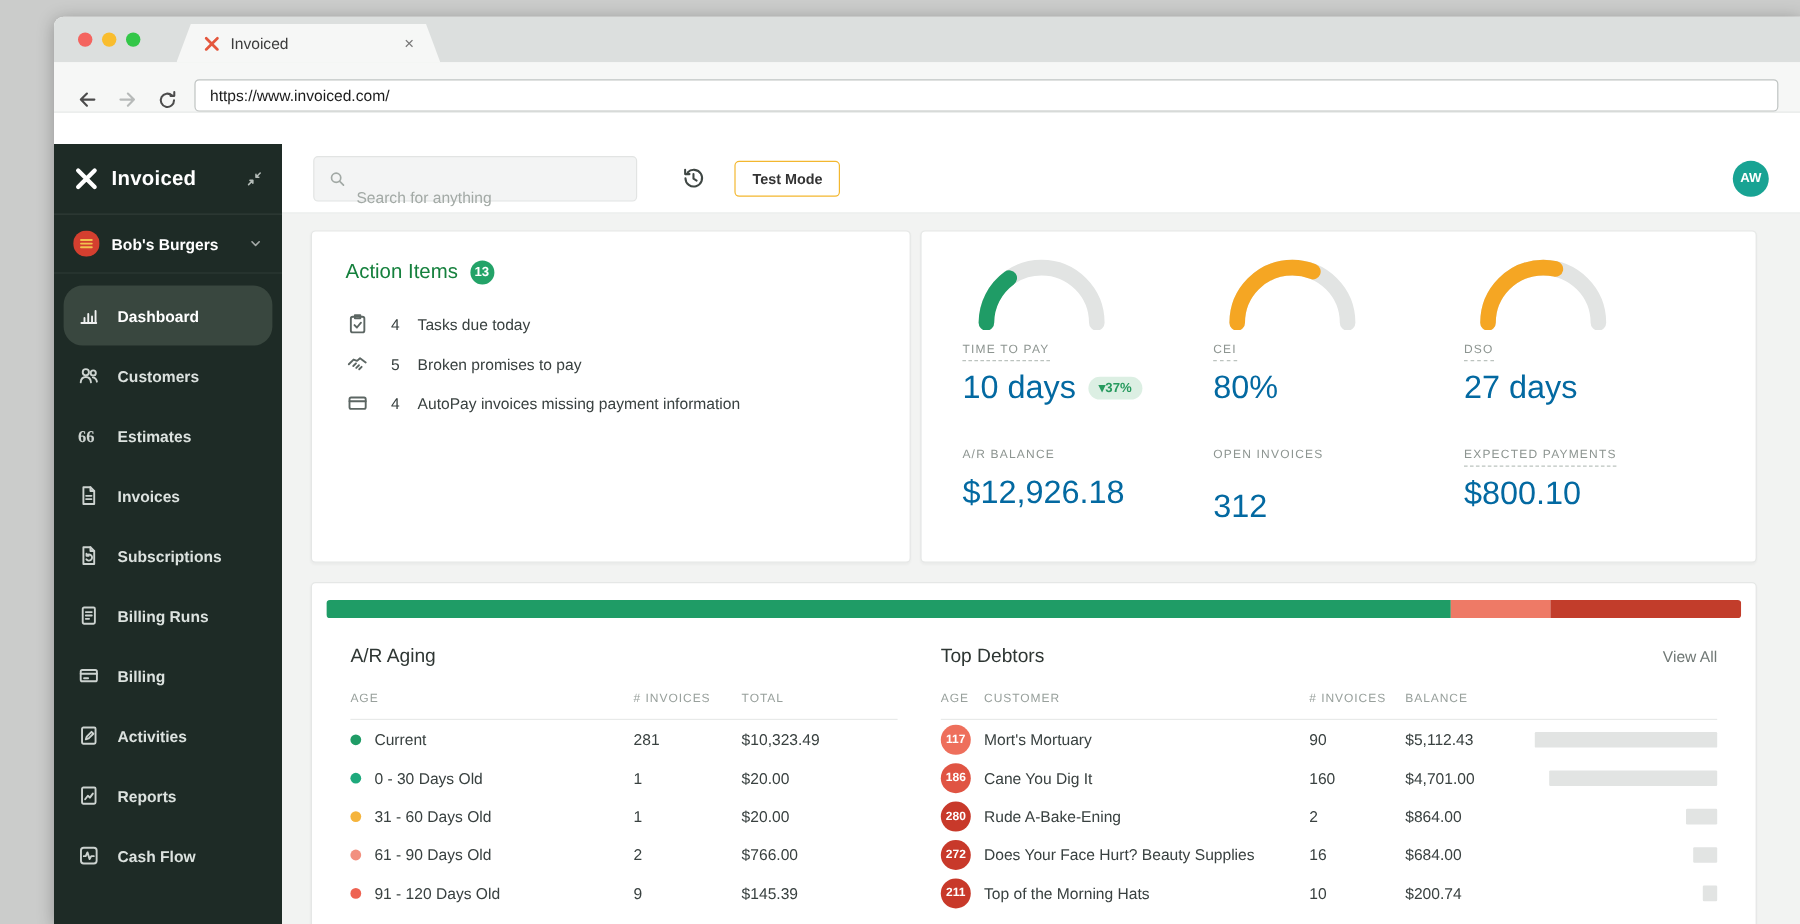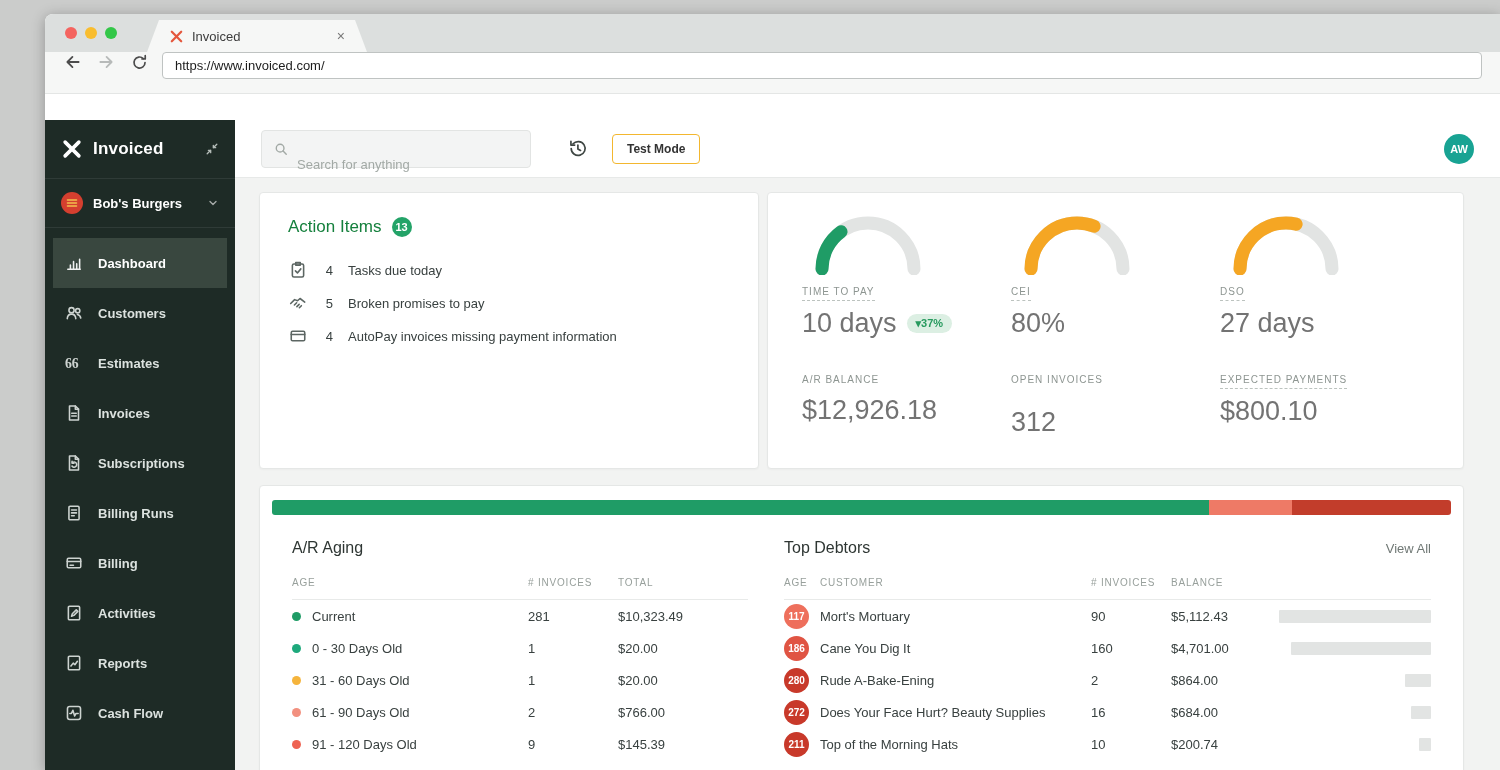--- a/index.html
+++ b/index.html
@@ -22,21 +22,21 @@
   .traffic { display:flex; gap:8px; margin-bottom:13px; margin-right:30px; }
   .light { width:12px; height:12px; border-radius:50%; display:inline-block; cursor:pointer; }
   .light.red{ background:#f4645f; } .light.yellow{ background:#f9bd2e; } .light.green{ background:#33c748; }
   .tab {
     height:32px; width:220px; background:#f6f7f6;
     clip-path:polygon(12px 0, calc(100% - 12px) 0, 100% 100%, 0 100%);
     display:flex; align-items:center; gap:8px; padding:0 22px; cursor:pointer;
   }
   .tab-title { font-size:13px; color:#3c3c3c; white-space:nowrap; }
   .tab-close { margin-left:auto; font-size:14px; color:#777; cursor:pointer; }
-  .toolbar { height:42px; background:#f6f7f6; border-bottom:1px solid #e4e6e5; display:flex; align-items:flex-start; gap:13px; padding:0 18px; flex:none; }
+  .toolbar { height:42px; background:#f6f7f6; border-bottom:1px solid #e4e6e5; display:flex; align-items:flex-end; gap:13px; padding:0 18px; flex:none; }
   .navbtn { width:20px; height:20px; display:flex; align-items:center; justify-content:center; color:#4c4c4c; cursor:pointer; }
   .navbtn.disabled { color:#b7bab9; }
   .urlbar {
     flex:1; height:27px; background:#fff; border:1px solid #bfc3c2; border-radius:4px;
     display:flex; align-items:center; padding:0 12px; font-size:13px; color:#1c1c1c; cursor:text;
   }
   .substrip { height:26px; background:#ffffff; flex:none; }
   
   .app { flex:1; display:flex; min-height:0; background:#f2f3f2; }
   .sidebar { width:190px; flex:none; background:#1e2b26; color:#e6ebe8; display:flex; flex-direction:column; }
@@ -45,21 +45,21 @@
   .collapse-btn { margin-left:auto; opacity:.85; cursor:pointer; display:flex; }
   .side-org {
     height:50px; display:flex; align-items:center; gap:10px; padding:16px 16px; flex:none; cursor:pointer;
     border-top:1px solid rgba(255,255,255,.08); border-bottom:1px solid rgba(255,255,255,.08);
     font-size:13px; font-weight:bold; color:#fff;
   }
   .org-chevron { margin-left:auto; opacity:.6; display:flex; }
   .nav { padding:10px 8px; display:flex; flex-direction:column; }
   .nav-item {
     height:50px; display:flex; align-items:center; gap:13px; padding:0 10px;
-    font-size:13px; font-weight:bold; color:#dce2df; border-radius:0; cursor:pointer;
+    font-size:13px; font-weight:bold; color:#dce2df; border-radius:16px; cursor:pointer;
   }
   .nav-item.active { background:#39473f; color:#fff; }
   .nav-icon { width:22px; display:flex; justify-content:center; align-items:center; opacity:.92; }
   
   .main { flex:1; display:flex; flex-direction:column; min-width:0; }
   .main-topbar { height:58px; background:#fff; border-bottom:1px solid #e7e9e8; display:flex; align-items:center; padding:0 26px; flex:none; }
   .search {
     width:270px; height:38px; background:#f3f4f4; border:1px solid #e2e4e3; border-radius:4px;
     display:flex; align-items:center; gap:9px; padding:0 12px; color:#9aa29e;
   }
@@ -86,21 +86,21 @@
   .action-icon { width:20px; display:flex; justify-content:center; color:#5c6663; }
   .action-count { min-width:10px; text-align:right; }
   
   .stats-card { padding:18px 34px 30px; min-height:252px; }
   .stats-row { display:grid; grid-template-columns:1fr 1fr 1fr; }
   .metrics-row { display:grid; grid-template-columns:1fr 1fr 1fr; margin-top:30px; }
   .gauge-svg { display:block; margin:0 0 6px 6px; }
   .stat-label { font-size:10px; letter-spacing:1px; color:#8d9591; text-transform:uppercase; display:inline-block; padding-bottom:3px; }
   .stat-label.dashed { border-bottom:1px dashed #bcc3bf; }
   .stat-value-row { display:flex; align-items:center; gap:10px; margin-top:7px; }
-  .stat-value { font-size:27px; color:#737373; }
+  .stat-value { font-size:27px; color:#0369a1; }
   .delta-pill { background:#dcefe3; color:#279a5e; font-size:11px; font-weight:bold; border-radius:10px; padding:3px 9px; }
   
   .row2 { margin-top:16px; padding:14px 0 30px; }
   .stackbar { display:flex; height:15px; border-radius:3px; overflow:hidden; margin:0 12px 2px; }
   .tables { display:grid; grid-template-columns:456px 1fr; gap:36px; padding:0 32px; }
   .table-title-row { display:flex; align-items:baseline; margin:22px 0 20px; }
   .table-title { font-size:16px; color:#2e3633; }
   .view-all { margin-left:auto; font-size:13px; color:#707875; cursor:pointer; }
   .thead { display:grid; align-items:center; font-size:10px; letter-spacing:.8px; color:#98a09c; text-transform:uppercase; padding-bottom:11px; border-bottom:1px solid #e8eae9; }
   .aging-grid { grid-template-columns:1fr 90px 130px; }

